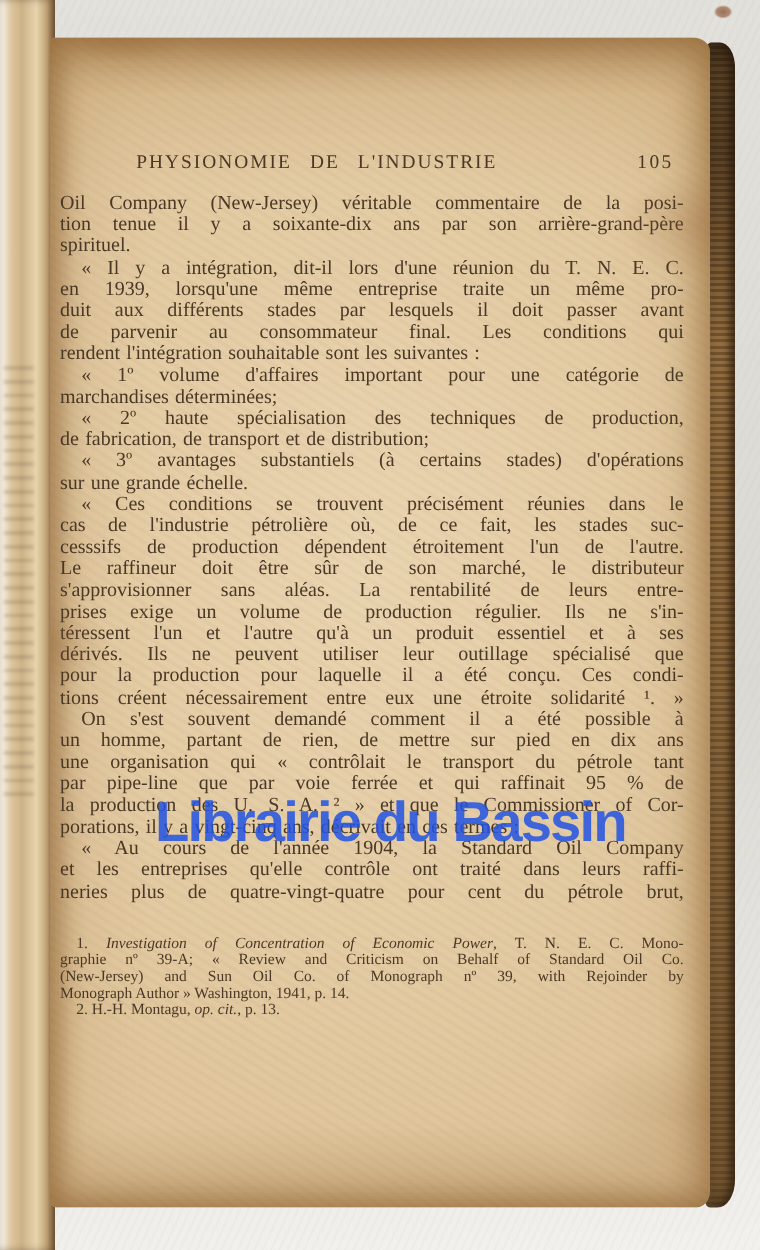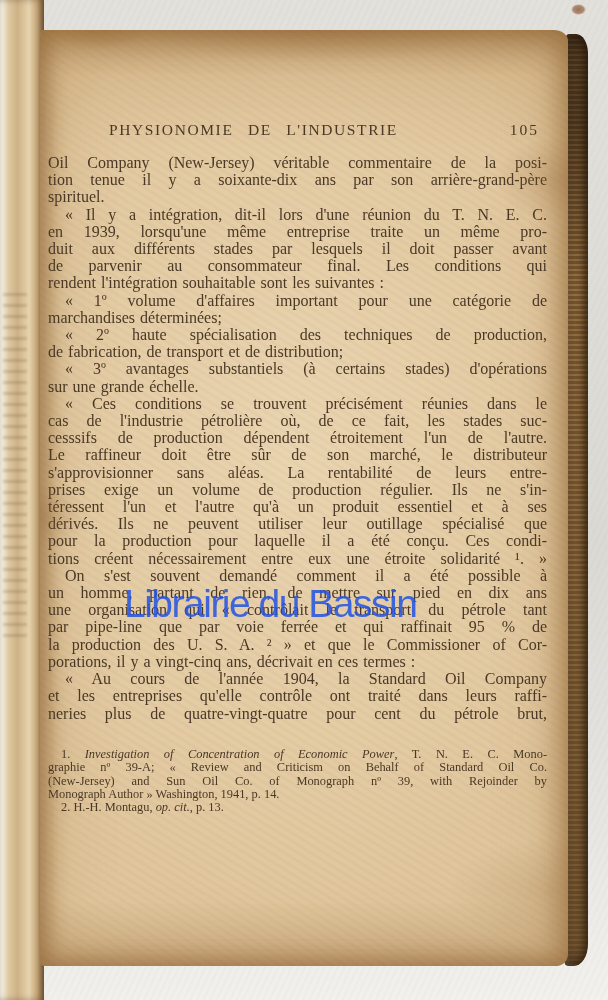--- a/index.html
+++ b/index.html
@@ -50,22 +50,22 @@
   .bodytext{margin-top:14px;font-size:16px;line-height:17.2px;word-spacing:1px;}
   .line{text-align:justify;text-align-last:justify;white-space:normal;}
   .line.end{text-align-last:left;}
   .line.ind{text-indent:17px;}
   .footnotes{margin-top:26px;font-size:12.4px;line-height:13.4px;}
   .fline{text-align:justify;text-align-last:justify;}
   .fline.end{text-align-last:left;}
   .fline.ind{text-indent:13px;}
   .fline i{font-style:italic;}
   
-  .watermark{position:absolute;left:124px;top:580px;z-index:5;width:470px;
-    font-family:"Liberation Sans", sans-serif;font-weight:400;font-size:39px;line-height:48px;
+  .watermark{position:absolute;left:124px;top:634px;z-index:5;width:470px;
+    font-family:"Liberation Sans", sans-serif;font-weight:700;font-size:45px;line-height:48px;
     letter-spacing:-1.5px;color:#2253e4;opacity:.85;white-space:nowrap;}
 </style>
 </head>
 <body>
 
 <div class="photo">
   <div class="left-pages">
     <div class="showthrough"></div>
   </div>
   <div class="fore-edge"></div>

